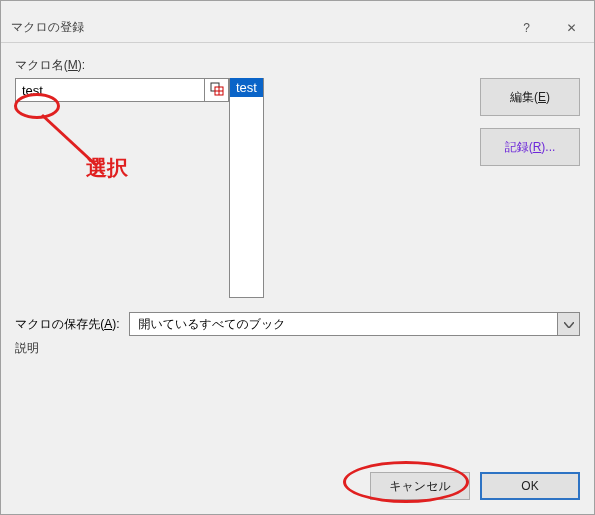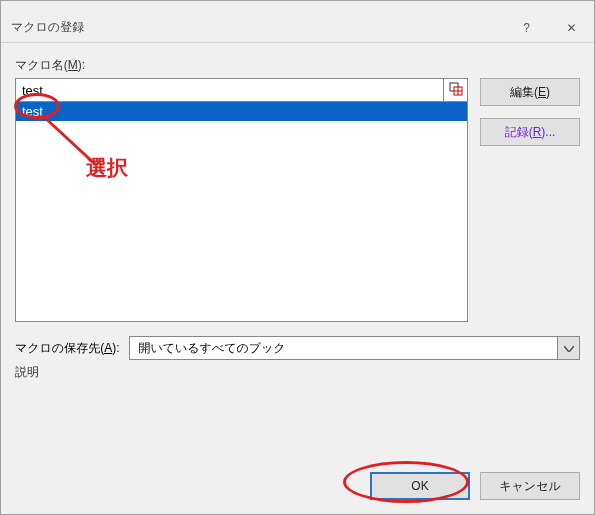--- a/index.html
+++ b/index.html
@@ -6,29 +6,29 @@
     body { margin: 0; background: #f0f0f0; width: 595px; height: 515px; position: relative; overflow: hidden; }
     .dialog { position: absolute; left: 0; top: 0; width: 595px; height: 515px; background: #f0f0f0; border: 1px solid #a0a0a0; }
     .titlebar { height: 30px; display: flex; align-items: center; justify-content: space-between; padding: 0 0 0 10px; border-bottom: 1px solid #d0d0d0; margin-top: 12px; }
     .titlebar-title { color: #444; font-size: 12px; }
     .titlebar-controls { display: flex; height: 100%; }
     .titlebar-btn { width: 45px; height: 30px; display: flex; align-items: center; justify-content: center; font-size: 14px; color: #555; }
     .body { padding: 10px 14px; }
     .label-row { margin: 4px 0 4px 0; color: #333; }
     .underline { text-decoration: underline; }
     .name-section { display: flex; align-items: flex-start; gap: 12px; }
-    .name-left { flex: 1; display: flex; flex-direction: column; }
+    .name-left { flex: 1; display: flex; }
     .name-input-wrap { display: flex; align-items: stretch; }
     .name-input { flex: 1; height: 24px; border: 1px solid #888; padding: 2px 6px; background: #fff; font-size: 13px; outline: none; }
     .picker-btn { width: 24px; height: 24px; border: 1px solid #888; border-left: none; background: #fff; display: flex; align-items: center; justify-content: center; }
     .list-box { border: 1px solid #888; background: #fff; height: 220px; overflow: auto; margin-top: 0; border-top: none; }
     .list-item { padding: 2px 6px; font-size: 13px; color: #000; }
     .list-item.selected { background: #0a64c8; color: #fff; }
     .right-col { width: 100px; display: flex; flex-direction: column; gap: 12px; }
-    .btn { width: 100px; height: 28px; border: 1px solid #adadad; background: #e1e1e1; display: flex; align-items: center; justify-content: center; color: #222; }
+    .btn { width: 100px; height: 38px; border: 1px solid #adadad; background: #e1e1e1; display: flex; align-items: center; justify-content: center; color: #222; }
     .btn.disabled { color: #6d28d9; }
     .store-row { display: flex; align-items: center; gap: 10px; margin-top: 14px; }
     .store-row .label { white-space: nowrap; }
     .combo { flex: 1; display: flex; align-items: stretch; }
     .combo-text { flex: 1; border: 1px solid #888; background: #fff; padding: 3px 8px; height: 24px; }
     .combo-btn { width: 22px; height: 24px; border: 1px solid #888; border-left: none; background: #e1e1e1; display: flex; align-items: center; justify-content: center; }
     .desc-label { }
     .desc-area { height: 40px; }
     .footer { position: absolute; bottom: 14px; right: 14px; display: flex; gap: 10px; }
     .footer .btn { width: 100px; height: 28px; }
@@ -111,22 +111,22 @@
         </div>
       </div>
     </div>
 
     <div class="label-row desc-label">説明</div>
     <div class="desc-area"></div>
 
   </div>
 
   <div class="footer">
+    <div class="btn">キャンセル</div>
     <div class="btn primary">OK</div>
-    <div class="btn">キャンセル</div>
   </div>
 
   <div class="anno-oval small"></div>
   <svg class="anno-line" width="80" height="70" style="left:33px; top:110px;">
     <line x1="8" y1="4" x2="62" y2="54" stroke="#e02020" stroke-width="3"></line>
   </svg>
   <div class="anno-text">選択</div>
   <div class="anno-oval big"></div>
 
 </div>

